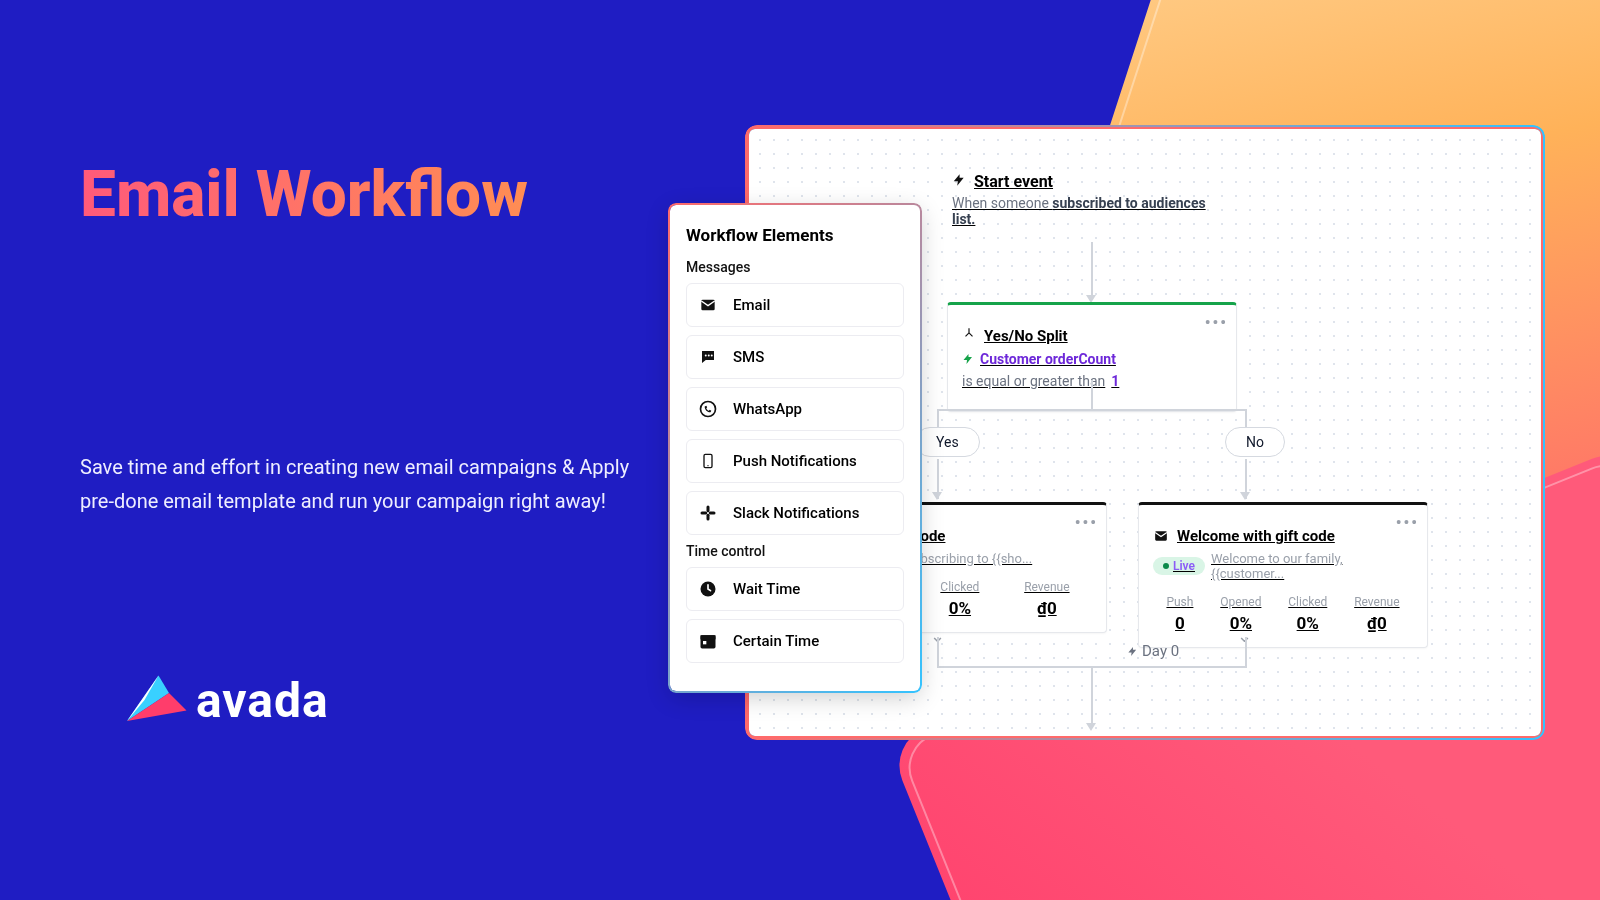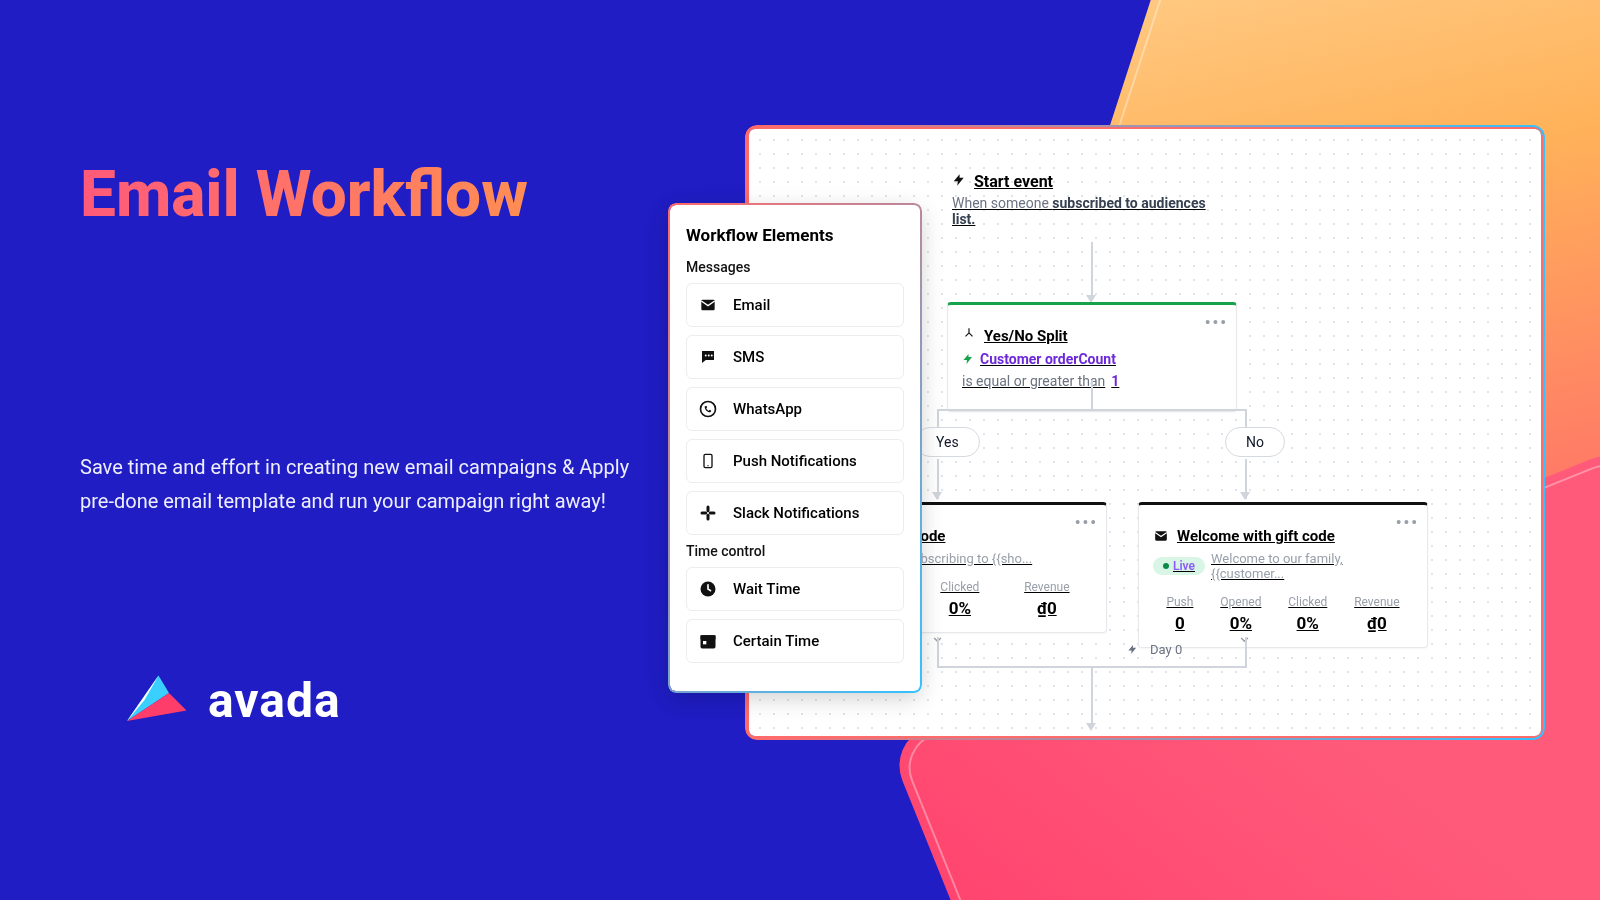--- a/index.html
+++ b/index.html
@@ -66,21 +66,21 @@
     font-weight: 400;
     color: #eef;
   }
 
   
   .logo {
     position: absolute;
     left: 120px; bottom: 170px;
     display: flex;
     align-items: center;
-    gap: 18px;
+    gap: 6px;
     z-index: 5;
   }
   .logo svg { width: 70px; height: 60px; }
   .logo span {
     color: #fff;
     font-size: 48px;
     font-weight: 700;
     letter-spacing: 1px;
   }
 
@@ -164,21 +164,21 @@
   .email-card .more{position:absolute;right:8px;top:8px;color:#9aa0aa;letter-spacing:2px;font-weight:700;}
   .email-card .sub{color:#9aa0aa;font-size:13px;margin-top:6px;display:flex;align-items:center;gap:6px;}
   .badge-live{background:#d9f5e6;color:#8b5cf6;border-radius:999px;font-size:12px;padding:2px 10px;font-weight:600;display:inline-flex;align-items:center;gap:4px;}
   .badge-live::before{content:"";width:6px;height:6px;background:#0b8a4a;border-radius:50%;}
   .stats{display:flex;justify-content:space-around;margin-top:14px;}
   .stat{text-align:center;}
   .stat .lbl{font-size:12px;color:#9aa0aa;}
   .stat .val{font-size:17px;font-weight:700;margin-top:4px;}
 
   .chevron{position:absolute;color:#9aa0aa;font-size:18px;}
-  .timing{position:absolute;font-size:13px;color:#6b7280;display:flex;align-items:center;gap:12px;}
+  .timing{position:absolute;font-size:15px;color:#6b7280;display:flex;align-items:center;gap:4px;}
 
   
   .line{position:absolute;background:#d0d4db;}
   .vline{width:2px;}
   .hline{height:2px;}
   .arrow-down{position:absolute;width:0;height:0;border-left:5px solid transparent;border-right:5px solid transparent;border-top:8px solid #d0d4db;}
 
   
   .panel {
     position: absolute;

